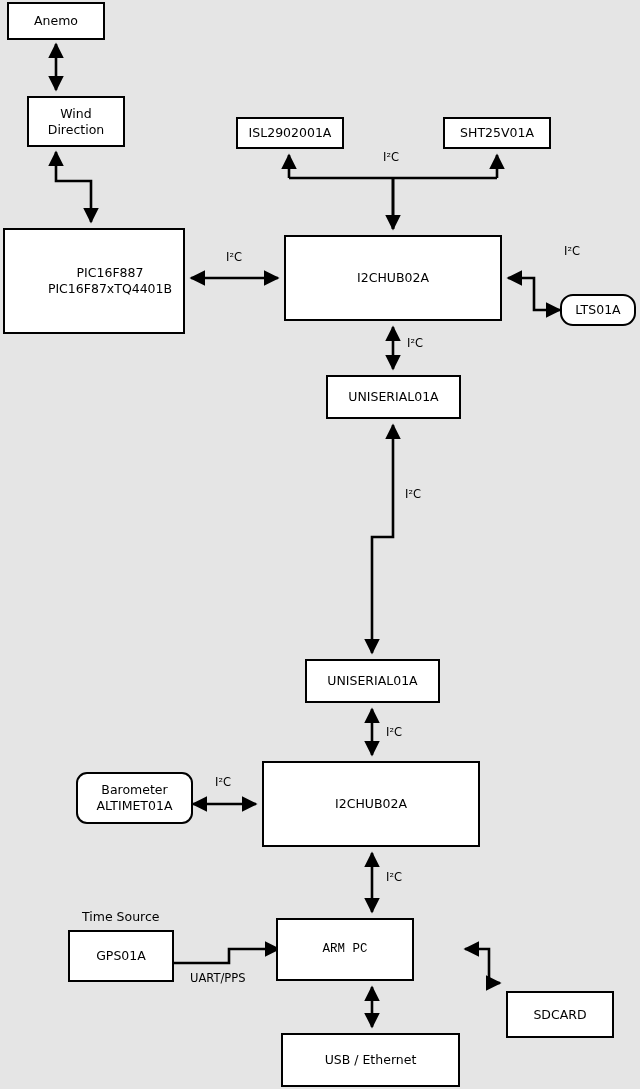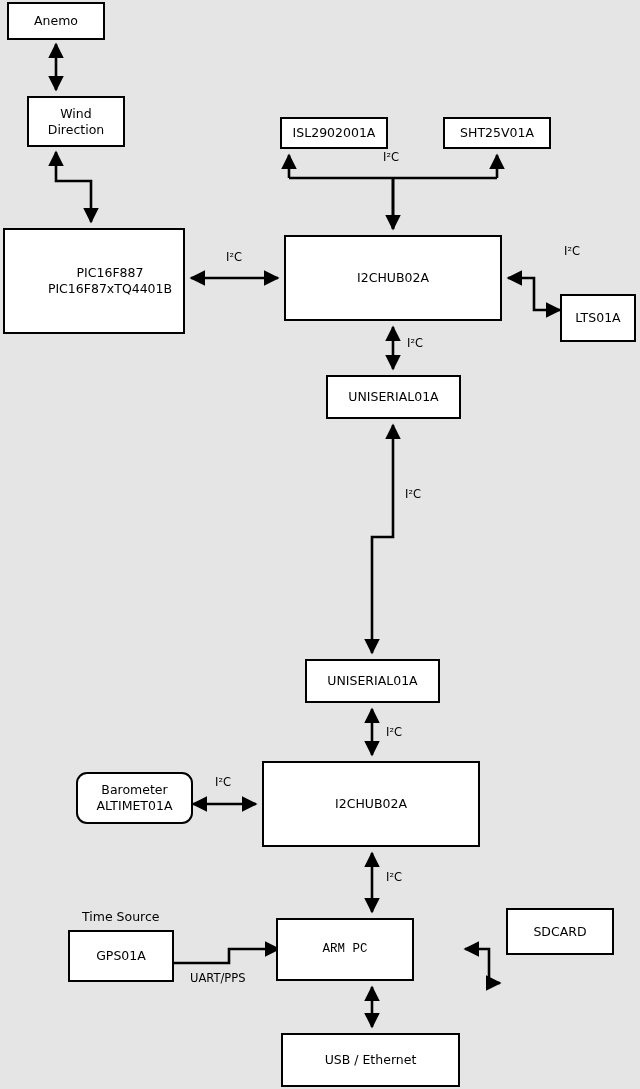--- a/index.html
+++ b/index.html
@@ -115,33 +115,33 @@
   <div class="node" style="left:7px; top:96px; width:98px; height:51px;margin-left:20px;">
     <span class="node-label">Wind
 Direction</span>
   </div>
 
   <div class="node" style="left:3px; top:228px; width:182px; height:106px;padding-left:32px;">
     <span class="node-label">PIC16F887
 PIC16F87xTQ4401B</span>
   </div>
 
-  <div class="node" style="left:236px; top:117px; width:108px; height:32px;margin-left:44px;">
+  <div class="node" style="left:236px; top:117px; width:108px; height:32px;">
     <span class="node-label">ISL2902001A</span>
   </div>
 
   <div class="node" style="left:443px; top:117px; width:108px; height:32px;text-align:center;">
     <span class="node-label">SHT25V01A</span>
   </div>
 
   <div class="node" style="left:284px; top:235px; width:218px; height:86px;">
     <span class="node-label">I2CHUB02A</span>
   </div>
 
-  <div class="node" style="left:560px; top:294px; width:76px; height:48px;">
+  <div class="node" style="left:560px; top:294px; width:76px; height:32px;border-radius:13px;">
     <span class="node-label">LTS01A</span>
   </div>
 
   <div class="node" style="left:326px; top:375px; width:135px; height:44px;">
     <span class="node-label">UNISERIAL01A</span>
   </div>
 
   <div class="node" style="left:305px; top:659px; width:135px; height:44px;">
     <span class="node-label">UNISERIAL01A</span>
   </div>
@@ -156,21 +156,21 @@
   </div>
 
   <div class="node" style="left:68px; top:930px; width:106px; height:52px;">
     <span class="node-label">GPS01A</span>
   </div>
 
   <div class="node" style="left:276px; top:918px; width:138px; height:63px;font-family:Liberation Mono, monospace;">
     <span class="node-label">ARM PC</span>
   </div>
 
-  <div class="node" style="left:506px; top:908px; width:108px; height:47px;">
+  <div class="node" style="left:506px; top:991px; width:108px; height:47px;">
     <span class="node-label">SDCARD</span>
   </div>
 
   <div class="node" style="left:281px; top:1033px; width:179px; height:54px;">
     <span class="node-label">USB / Ethernet</span>
   </div>
 
   <div class="edge-label" style="left:383px; top:152px;">I²C</div>
 
   <div class="edge-label" style="left:226px; top:252px;">I²C</div>

